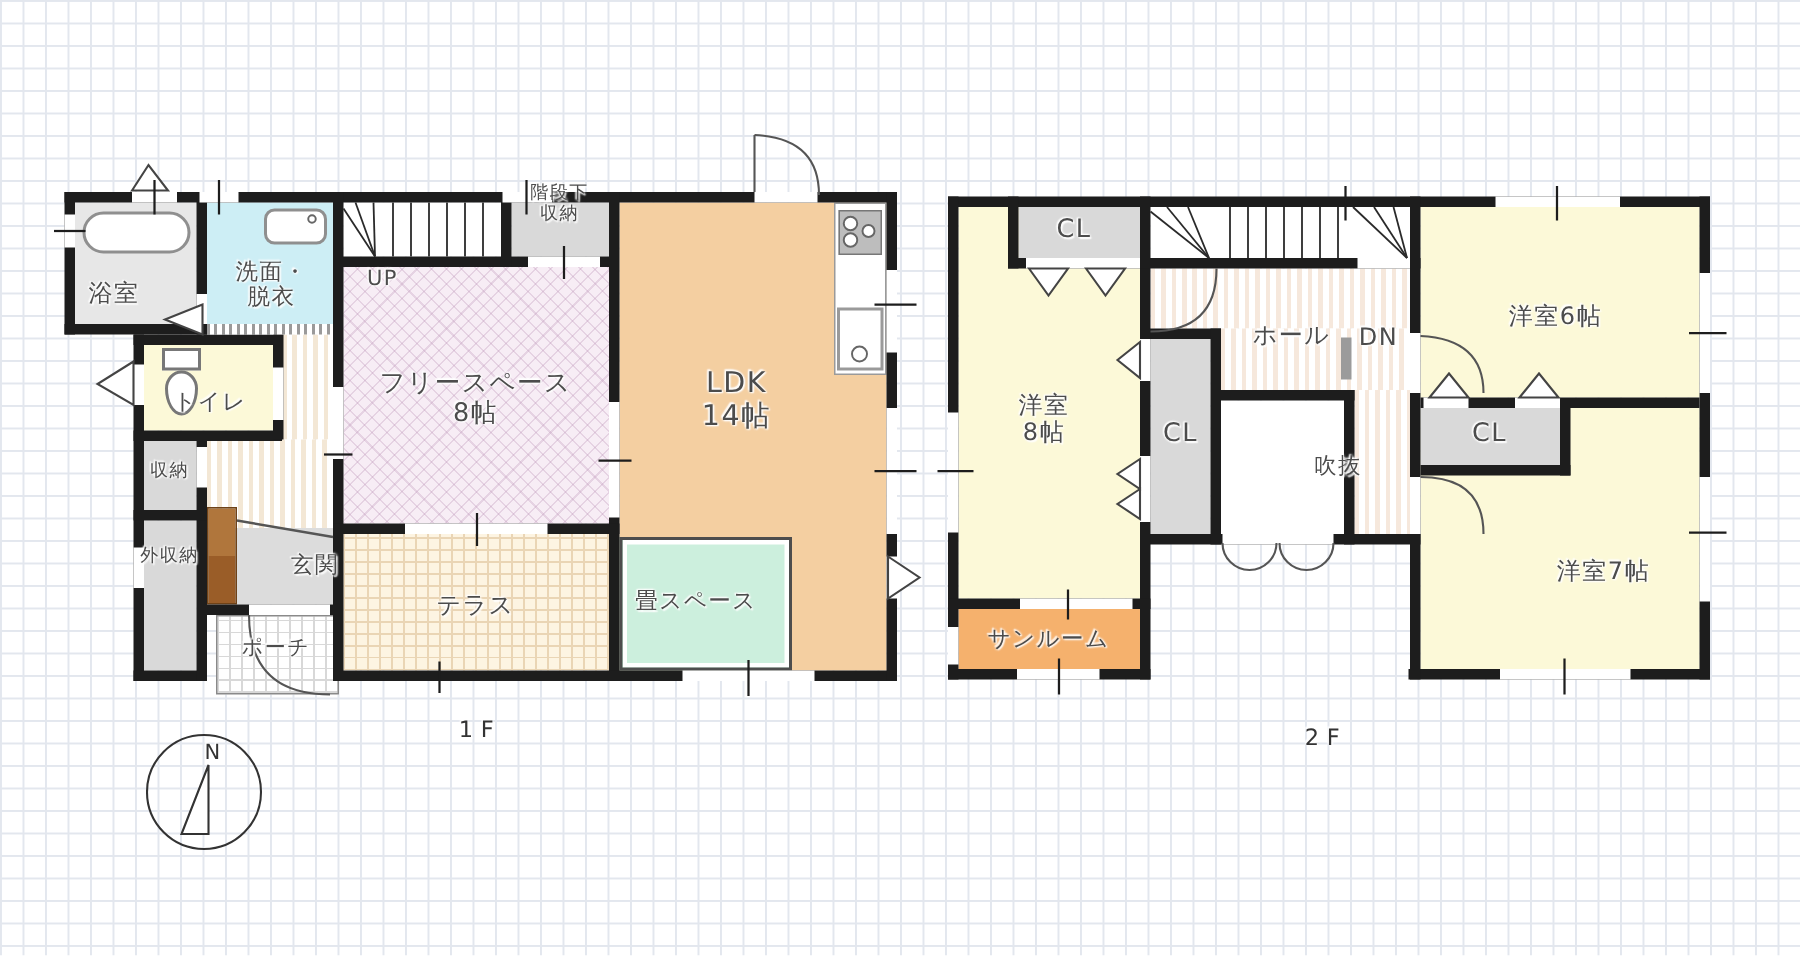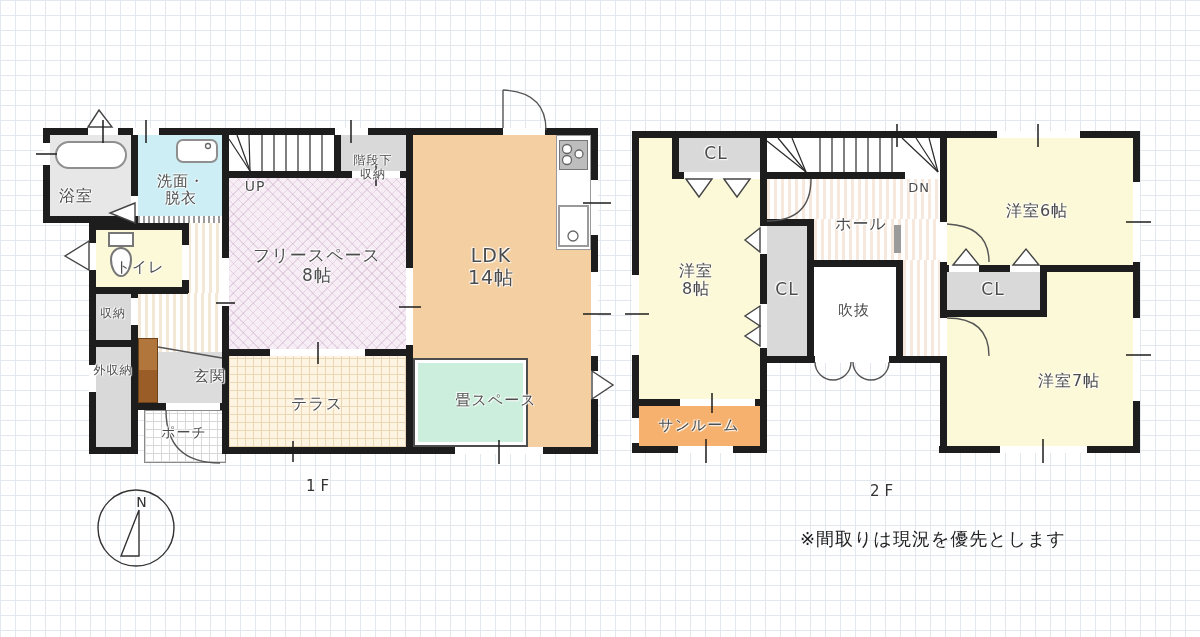--- a/index.html
+++ b/index.html
@@ -39,21 +39,21 @@
   .bg-stripes2{background:repeating-linear-gradient(90deg,#f6e8dc 0 3px,#fff 3px 7px);}
   .bg-mint{background:var(--mint);border:2px solid #4d4d4d;box-shadow:inset 0 0 0 3px #fff;}
   .fix{background:#fff;border:2px solid #8f8f8f;}
   .fix.cabinet{border:1px solid #6e4218;background:linear-gradient(180deg,#b0763c 0 50%,#9a5d28 50% 100%);}
   .fix.stove{background:#bdbdbd;border:1px solid #777;}
   .fix.stub{background:#9b9b9b;border:none;}
   .lbl{position:absolute;transform:translate(-50%,-50%);text-align:center;color:var(--txt);
     white-space:pre-line;line-height:1.15;letter-spacing:1px;
     text-shadow:0 0 2px #fff,0 0 2px #fff,1px 1px 1px #fff,-1px -1px 1px #fff;}
   .f16{font-size:16px;} .f17{font-size:17px;} .f15{font-size:15px;} .f14{font-size:14px;}
-  .f13{font-size:13px;} .f12{font-size:12px;} .f19{font-size:19px;}
+  .f13{font-size:16px;margin-top:37px;} .f12{font-size:12px;} .f19{font-size:19px;}
   .floor-lbl{letter-spacing:5px;color:#333;}
   .note{position:absolute;left:800px;top:527px;font-size:18px;color:#222;letter-spacing:1px;
     font-family:"DejaVu Sans","Liberation Sans",sans-serif;}
   svg.marks{position:absolute;left:0;top:0;pointer-events:none;}
 </style>
 </head>
 <body>
 
 <div class="canvas">
 
@@ -261,46 +261,45 @@
         <line x1="1043" y1="439" x2="1043" y2="463"></line>
         <line x1="706" y1="439" x2="706" y2="463"></line>
         <line x1="712" y1="393" x2="712" y2="413"></line>
       </g>
   </svg>
 
   <div>
     <div class="lbl f16" style="left:76px;top:196px">浴室</div>
     <div class="lbl f15" style="left:181px;top:190px">洗面・
 脱衣</div>
-    <div class="lbl f12" style="left:373px;top:168px">階段下
+    <div class="lbl f12" style="left:373px;top:136px">階段下
 収納</div>
     <div class="lbl f14" style="left:255px;top:186px">UP</div>
     <div class="lbl f17" style="left:317px;top:266px">フリースペース
 8帖</div>
     <div class="lbl f19" style="left:491px;top:267px">LDK
 14帖</div>
     <div class="lbl f15" style="left:140px;top:268px">トイレ</div>
     <div class="lbl f12" style="left:113px;top:314px">収納</div>
     <div class="lbl f12" style="left:113px;top:371px">外収納</div>
     <div class="lbl f15" style="left:210px;top:377px">玄関</div>
     <div class="lbl f14" style="left:184px;top:432px">ポーチ</div>
     <div class="lbl f16" style="left:317px;top:404px">テラス</div>
-    <div class="lbl f15" style="left:496px;top:401px">畳スペース</div>
+    <div class="lbl f15" style="left:464px;top:401px">畳スペース</div>
     <div class="lbl f15 floor-lbl" style="left:320px;top:487px">1F</div>
   </div>
   <div>
     <div class="lbl f17" style="left:716px;top:154px">CL</div>
     <div class="lbl f13" style="left:919px;top:188px">DN</div>
     <div class="lbl f16" style="left:861px;top:224px">ホール</div>
     <div class="lbl f17" style="left:787px;top:290px">CL</div>
-    <div class="lbl f15" style="left:854px;top:311px">吹抜</div>
+    <div class="lbl f15" style="left:892px;top:311px">吹抜</div>
     <div class="lbl f16" style="left:696px;top:280px">洋室
 8帖</div>
     <div class="lbl f15" style="left:699px;top:426px">サンルーム</div>
     <div class="lbl f16" style="left:1037px;top:211px">洋室6帖</div>
     <div class="lbl f17" style="left:993px;top:290px">CL</div>
     <div class="lbl f16" style="left:1069px;top:381px">洋室7帖</div>
     <div class="lbl f15 floor-lbl" style="left:884px;top:492px">2F</div>
   </div>
   <div class="lbl f14" style="left:142px;top:502px;color:#333">N</div>
-  <div class="note">※間取りは現況を優先とします</div>
 
 </div>
 
 </body></html>

